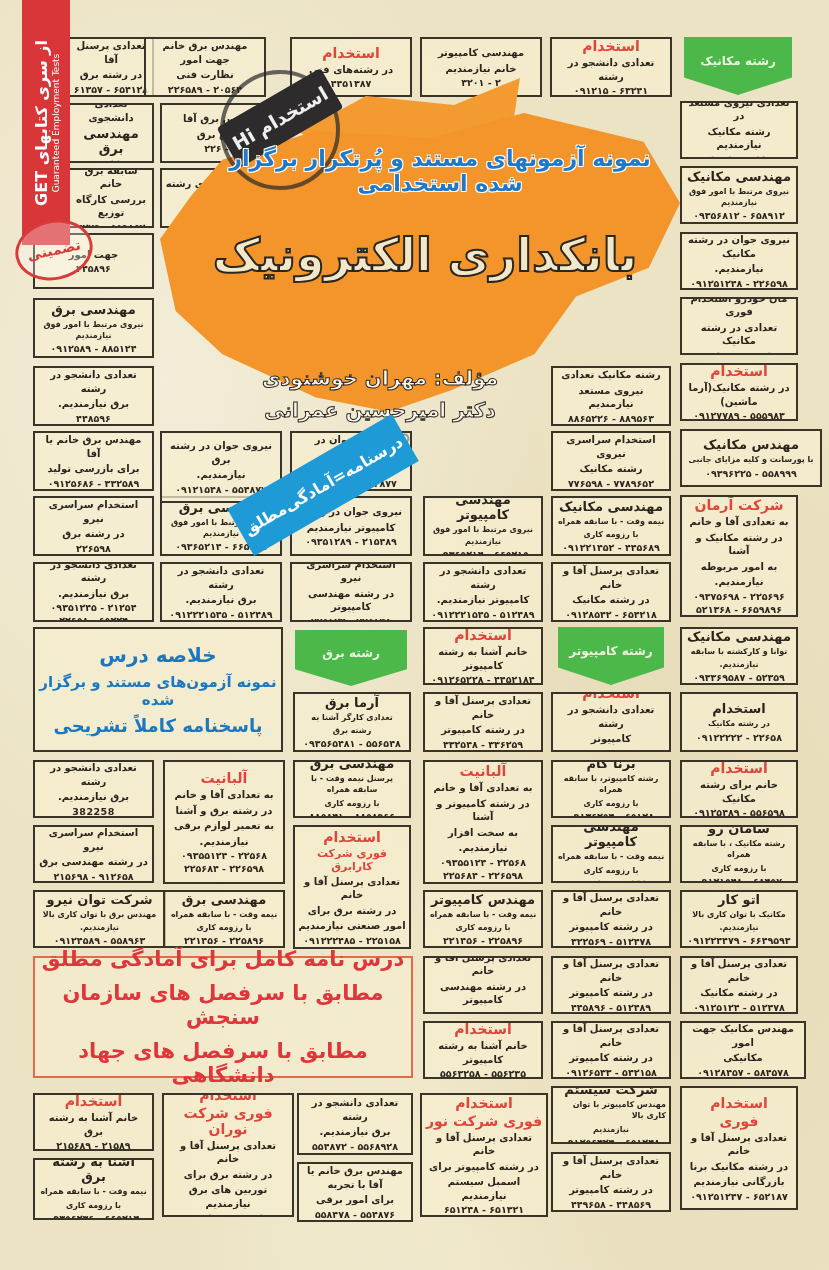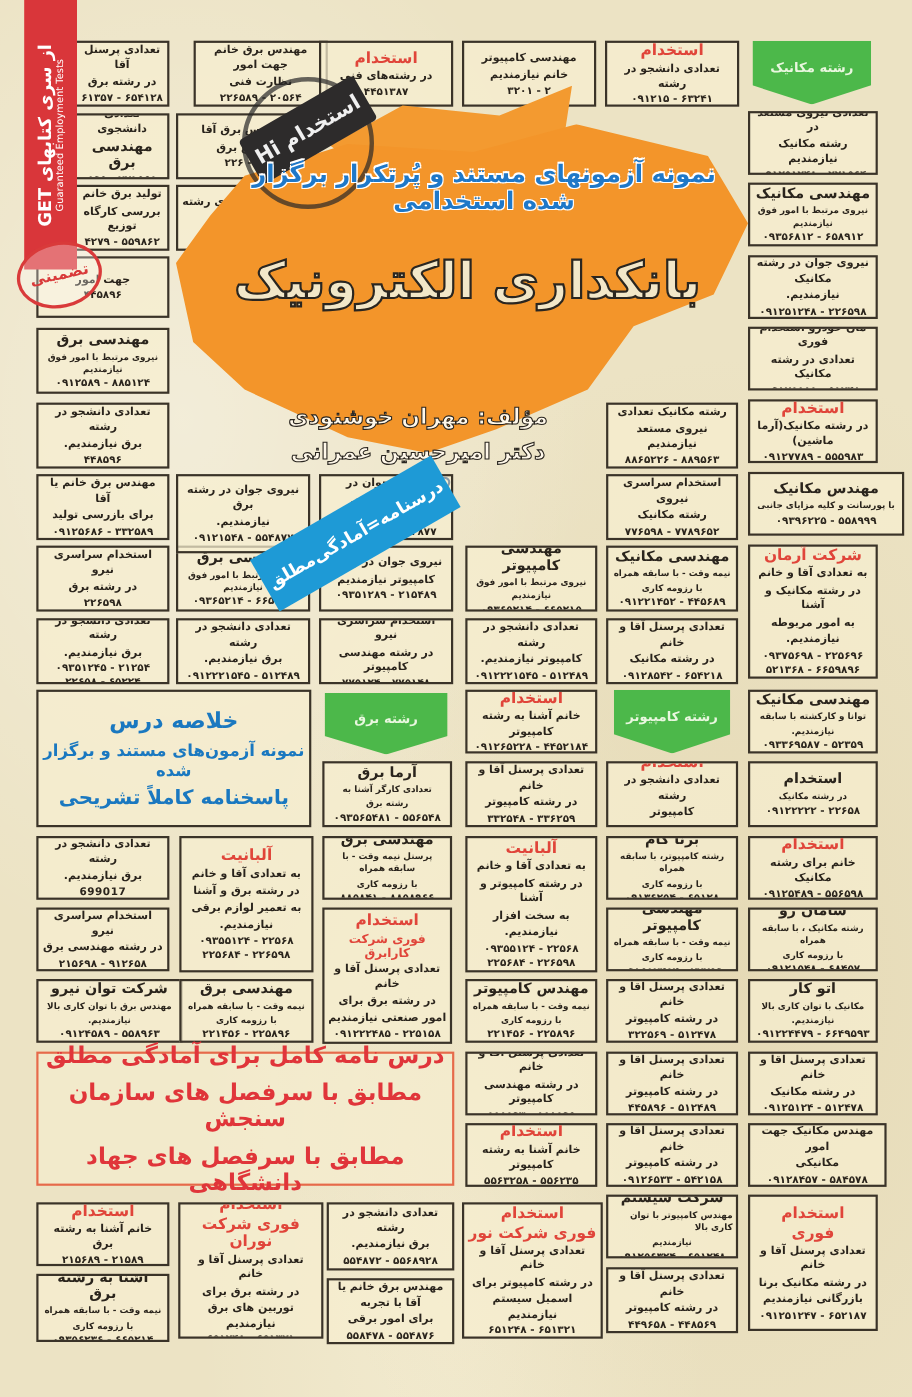--- a/index.html
+++ b/index.html
@@ -181,21 +181,21 @@
     <div class="t">تعدادی پرسنل آقا</div>
     <div class="t">در رشته برق</div>
     <div class="ph">۶۱۳۵۷ - ۶۵۴۱۲۸</div>
   </div>
   <div class="ad" style="left:68px;top:103px;width:86px;height:60px;">
     <div class="t">تعدادی دانشجوی</div>
     <div class="big">مهندسی برق</div>
     <div class="ph">۸۹۵ - ۲۲۱۵۶۸</div>
   </div>
   <div class="ad" style="left:68px;top:168px;width:86px;height:60px;">
-    <div class="t">تولید برق خانم</div>
+    <div class="t">سابقه برق خانم</div>
     <div class="t">بررسی کارگاه توزیع</div>
     <div class="ph">۴۲۷۹ - ۵۵۹۸۶۲</div>
   </div>
   <div class="ad" style="left:33px;top:233px;width:121px;height:56px;">
     <div class="t">جهت امور</div>
     <div class="ph">۴۴۵۸۹۶</div>
   </div>
   <div class="ad" style="left:33px;top:298px;width:121px;height:60px;">
     <div class="big">مهندسی برق</div>
     <div class="small">نیروی مرتبط با امور فوق نیازمندیم</div>
@@ -218,21 +218,21 @@
   </div>
   <div class="ad" style="left:33px;top:562px;width:121px;height:60px;">
     <div class="t">تعدادی دانشجو در رشته</div>
     <div class="t">برق نیازمندیم.</div>
     <div class="ph">۰۹۳۵۱۲۴۵ - ۲۱۲۵۴</div>
     <div class="ph">۲۲۶۵۸ - ۶۵۲۲۴</div>
   </div>
   <div class="ad" style="left:33px;top:760px;width:121px;height:58px;">
     <div class="t">تعدادی دانشجو در رشته</div>
     <div class="t">برق نیازمندیم.</div>
-    <div class="ph">699017</div>
+    <div class="ph">382258</div>
   </div>
   <div class="ad" style="left:33px;top:825px;width:121px;height:58px;">
     <div class="t">استخدام سراسری نیرو</div>
     <div class="t">در رشته مهندسی برق</div>
     <div class="ph">۲۱۵۶۹۸ - ۹۱۲۶۵۸</div>
   </div>
   <div class="ad" style="left:33px;top:890px;width:133px;height:58px;">
     <div class="big">شرکت توان نیرو</div>
     <div class="small">مهندس برق با توان کاری بالا</div>
     <div class="small">نیازمندیم.</div>
@@ -243,21 +243,21 @@
     <div class="t">خانم آشنا به رشته برق</div>
     <div class="ph">۲۱۵۶۸۹ - ۲۱۵۸۹</div>
   </div>
   <div class="ad" style="left:33px;top:1158px;width:121px;height:62px;">
     <div class="big">آشنا به رشته برق</div>
     <div class="small">نیمه وقت - با سابقه همراه</div>
     <div class="small">با رزومه کاری</div>
     <div class="ph">۰۹۳۵۶۲۳۶ - ۶۶۵۲۱۴</div>
   </div>
 
-  <div class="ad" style="left:176px;top:37px;width:122px;height:60px;">
+  <div class="ad" style="left:144px;top:37px;width:122px;height:60px;">
     <div class="t">مهندس برق خانم جهت امور</div>
     <div class="t">نظارت فنی</div>
     <div class="ph">۲۲۶۵۸۹ - ۲۰۵۶۴</div>
   </div>
   <div class="ad" style="left:160px;top:103px;width:122px;height:60px;">
     <div class="t">مهندس برق آقا</div>
     <div class="t">توزیع برق</div>
     <div class="ph">۲۲۶ - ۶</div>
   </div>
   <div class="ad" style="left:160px;top:168px;width:122px;height:60px;">

